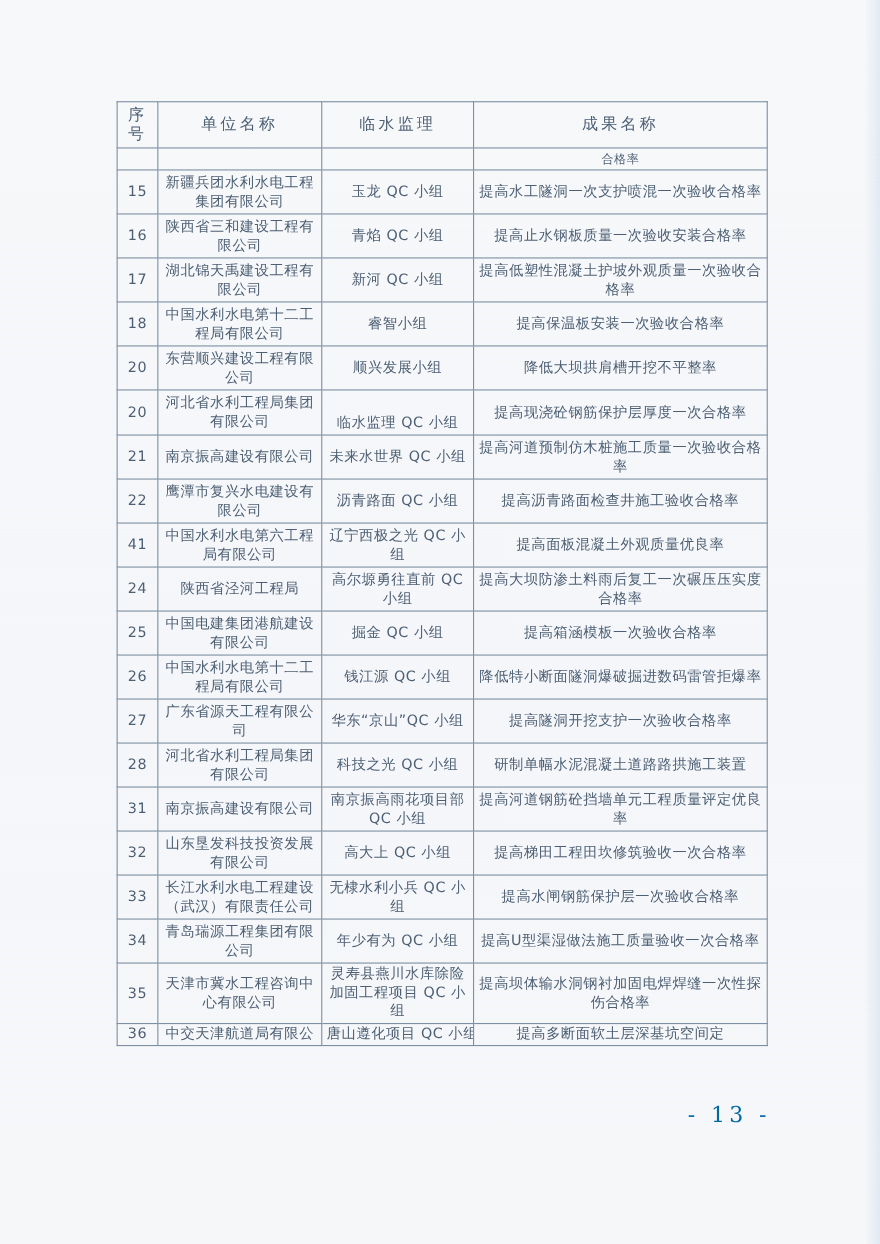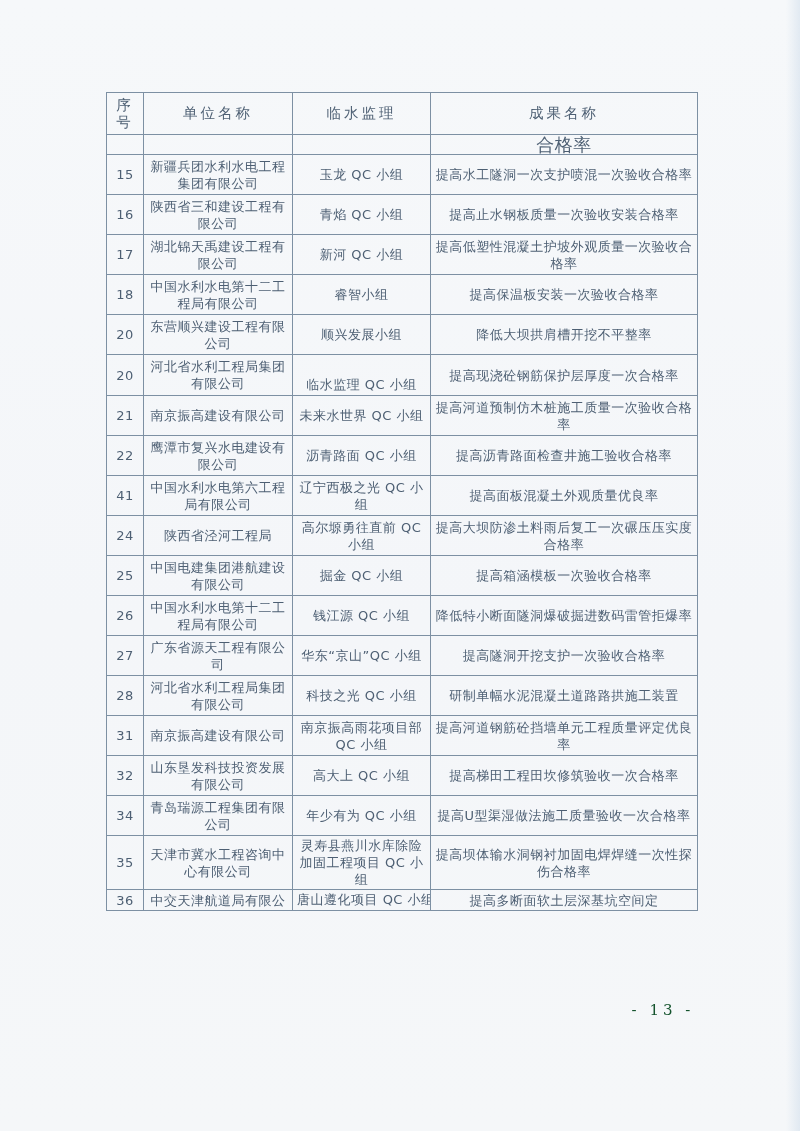--- a/index.html
+++ b/index.html
@@ -41,39 +41,39 @@
     word-break: break-all;
     overflow: hidden;
   }
   .award-table thead th {
     height: 39px;
     font-size: 14.5px;
     font-weight: normal;
     letter-spacing: 3px;
   }
   .award-table tbody td { height: 37px; }
-  .award-table tbody tr:first-child td { height: 17px; font-size: 18px; }
+  .award-table tbody tr:first-child td { height: 17px; font-size: 11px; }
   .award-table tbody tr:last-child td  { height: 17px; white-space: nowrap; }
   
   .award-table tbody tr:nth-child(7)  td:nth-child(3),
   .award-table tbody tr:nth-child(20) td:nth-child(3) {
     vertical-align: bottom; padding-bottom: 2px;
   }
   .seq-col    { width: 37px; }
   .unit-col   { width: 149px; }
   .group-col  { width: 138px; }
   .result-col { width: 267px; }
   .page-number {
     position: absolute;
     left: 608px; top: 1001px;
     width: 110px;
     text-align: center;
-    font-size: 15px;
+    font-size: 20px;
     letter-spacing: 4px;
-    color: #14532d;
+    color: #0369a1;
     font-family: "DejaVu Serif", serif;
   }
 </style>
 </head>
 <body>
 
 <div class="page">
   <div class="scan-edge"></div>
 
   <table class="award-table">
@@ -188,20 +188,26 @@
           <td>南京振高雨花项目部 QC 小组</td>
           <td>提高河道钢筋砼挡墙单元工程质量评定优良率</td>
         </tr>
         <tr>
           <td>32</td>
           <td>山东垦发科技投资发展有限公司</td>
           <td>高大上 QC 小组</td>
           <td>提高梯田工程田坎修筑验收一次合格率</td>
         </tr>
         <tr>
+          <td>33</td>
+          <td>长江水利水电工程建设（武汉）有限责任公司</td>
+          <td>无棣水利小兵 QC 小组</td>
+          <td>提高水闸钢筋保护层一次验收合格率</td>
+        </tr>
+        <tr>
           <td>34</td>
           <td>青岛瑞源工程集团有限公司</td>
           <td>年少有为 QC 小组</td>
           <td>提高U型渠湿做法施工质量验收一次合格率</td>
         </tr>
         <tr>
           <td>35</td>
           <td>天津市冀水工程咨询中心有限公司</td>
           <td>灵寿县燕川水库除险加固工程项目 QC 小组</td>
           <td>提高坝体输水洞钢衬加固电焊焊缝一次性探伤合格率</td>

